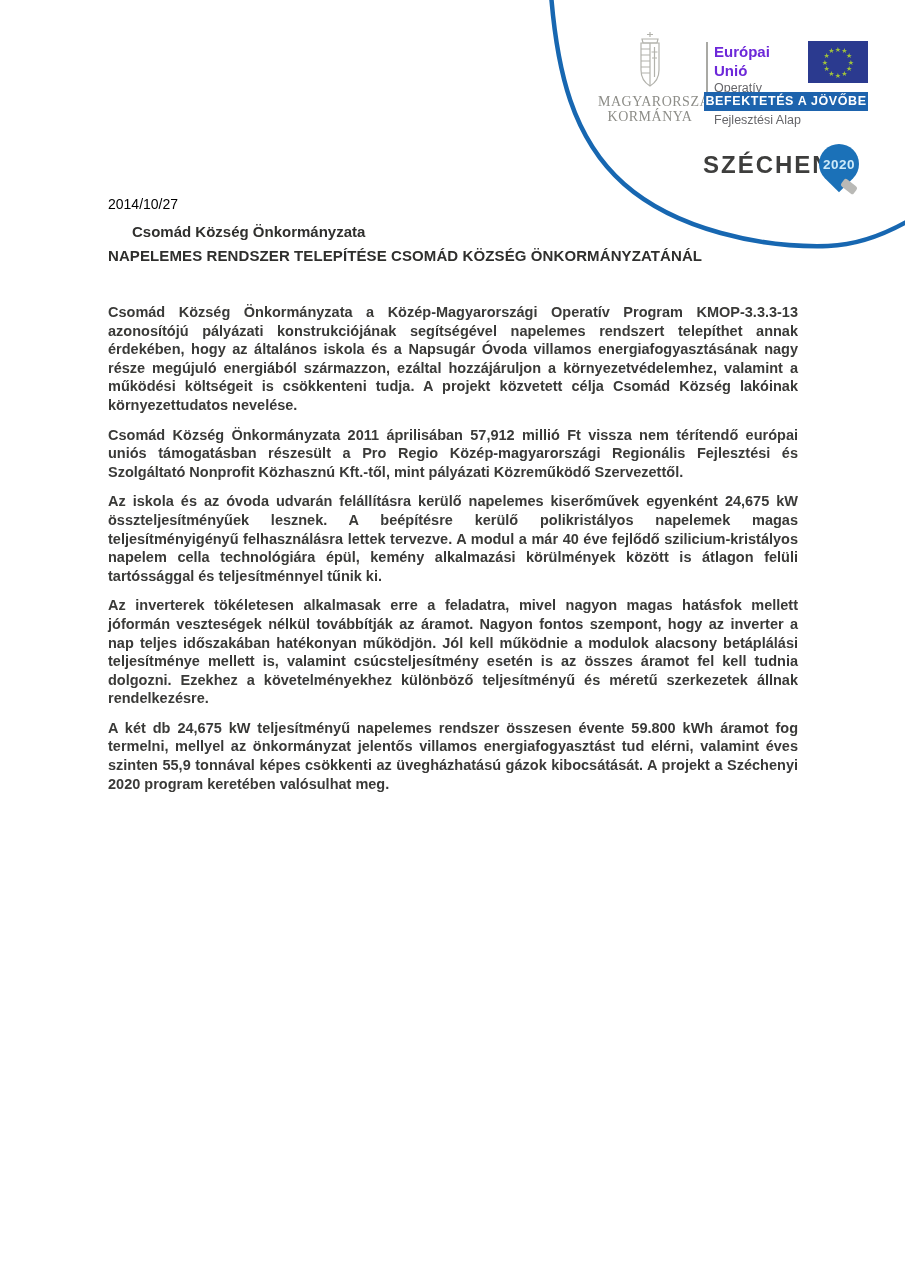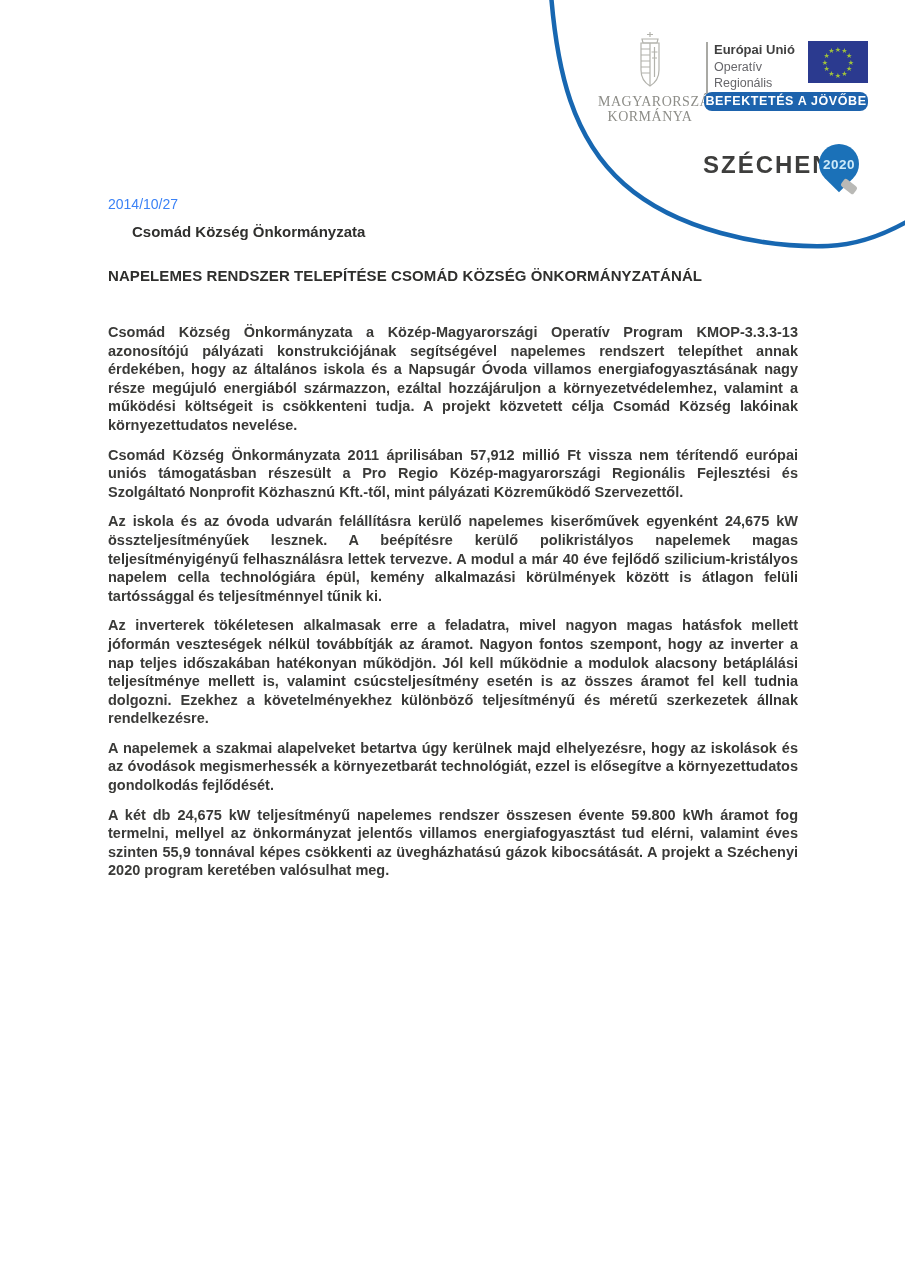--- a/index.html
+++ b/index.html
@@ -16,46 +16,46 @@
   .curve-wrap { position:absolute; top:0; left:0; width:905px; height:280px; pointer-events:none; }
 
   
   .gov-block { position:absolute; left:598px; top:30px; width:104px; text-align:center; }
   .gov-names { margin-top:2px; font-family:"Liberation Serif", serif; font-variant:small-caps;
                color:#8d8d88; font-size:14px; line-height:1.1; letter-spacing:0.5px; }
 
   .eu-divider { position:absolute; left:706px; top:42px; width:2px; height:52px; background:#a9a9a4; }
 
   .eu-text { position:absolute; left:714px; top:42px; width:92px; color:#66666a; font-size:12.5px; line-height:1.28; }
-  .eu-text .b { font-weight:bold; color:#404040; font-size:13px; }
+  .eu-text .b { font-weight:bold; color:#6d28d9; font-size:15px; }
 
   .eu-flag { position:absolute; left:808px; top:41px; width:60px; height:42px; background:#2b3a8f; }
   .eu-flag .star { position:absolute; color:#a1c33b; font-size:7px; line-height:7px; width:7px; height:7px; text-align:center; }
 
   .banner { position:absolute; left:704px; top:92px; width:164px; height:19px;
             background:#1d63ad; color:#ffffff; font-weight:bold; font-size:12.5px;
-            letter-spacing:0.6px; text-align:center; line-height:19px;border-radius:8px; }
+            letter-spacing:0.6px; text-align:center; line-height:19px; }
 
   .szechenyi { position:absolute; left:703px; top:151px; color:#3e3e3d;
                font-weight:bold; font-size:24px; letter-spacing:2px; }
 
   .pin { position:absolute; left:819px; top:144px; width:40px; height:40px;
          background:#1b71b8; border-radius:50% 50% 50% 0;
          transform:rotate(-45deg); }
   .pin-label { position:absolute; inset:0; display:flex; align-items:center; justify-content:center;
                transform:rotate(45deg); color:#cdeaf9; font-weight:bold; font-size:13.5px; letter-spacing:0.5px; }
   .pin-shadow { position:absolute; left:841px; top:182px; width:16px; height:9px;
                 background:#b9b9b6; transform:rotate(38deg); border-radius:2px 3px 2px 3px; }
 
   
   .content { position:absolute; left:108px; top:0; width:690px; }
-  .date { margin-top:196px; font-size:14px; color:#3b82f6; }
+  .date { margin-top:196px; font-size:14px; color:#000000; }
   .org  { margin-top:11px; font-size:15px; font-weight:bold; color:#2f2f2d;margin-left:24px; }
   .title { margin-top:37px; font-size:30px; font-weight:bold; color:#2156a8; letter-spacing:0.5px; }
-  .subtitle { margin-top:27px; font-size:15px; font-weight:bold; color:#2f2f2d; letter-spacing:0.1px; }
+  .subtitle { margin-top:7px; font-size:15px; font-weight:bold; color:#2f2f2d; letter-spacing:0.1px; }
   .lead { margin-top:12px; font-size:15px; font-weight:bold; color:#2f2f2d;
           text-align:justify; line-height:1.33; }
   .body-text { margin-top:39px; }
   .body-text p { font-size:14.5px; line-height:18.6px; text-align:justify;
                  color:#3a3a38; margin-bottom:11px;font-weight:bold; }
 </style>
 </head>
 <body>
 
 <div class="curve-wrap">
@@ -112,16 +112,15 @@
 
 <div class="content">
   <div class="date">2014/10/27</div>
   <div class="org">Csomád Község Önkormányzata</div>
   <div class="subtitle">NAPELEMES RENDSZER TELEPÍTÉSE CSOMÁD KÖZSÉG ÖNKORMÁNYZATÁNÁL</div>
   <div class="body-text">
     <p>Csomád Község Önkormányzata a Közép-Magyarországi Operatív Program KMOP-3.3.3-13 azonosítójú pályázati konstrukciójának segítségével napelemes rendszert telepíthet annak érdekében, hogy az általános iskola és a Napsugár Óvoda villamos energiafogyasztásának nagy része megújuló energiából származzon, ezáltal hozzájáruljon a környezetvédelemhez, valamint a működési költségeit is csökkenteni tudja. A projekt közvetett célja Csomád Község lakóinak környezettudatos nevelése.</p>
     <p>Csomád Község Önkormányzata 2011 áprilisában 57,912 millió Ft vissza nem térítendő európai uniós támogatásban részesült a Pro Regio Közép-magyarországi Regionális Fejlesztési és Szolgáltató Nonprofit Közhasznú Kft.-től, mint pályázati Közreműködő Szervezettől.</p>
     <p>Az iskola és az óvoda udvarán felállításra kerülő napelemes kiserőművek egyenként 24,675 kW összteljesítményűek lesznek. A beépítésre kerülő polikristályos napelemek magas teljesítményigényű felhasználásra lettek tervezve. A modul a már 40 éve fejlődő szilicium-kristályos napelem cella technológiára épül, kemény alkalmazási körülmények között is átlagon felüli tartóssággal és teljesítménnyel tűnik ki.</p>
     <p>Az inverterek tökéletesen alkalmasak erre a feladatra, mivel nagyon magas hatásfok mellett jóformán veszteségek nélkül továbbítják az áramot. Nagyon fontos szempont, hogy az inverter a nap teljes időszakában hatékonyan működjön. Jól kell működnie a modulok alacsony betáplálási teljesítménye mellett is, valamint csúcsteljesítmény esetén is az összes áramot fel kell tudnia dolgozni. Ezekhez a követelményekhez különböző teljesítményű és méretű szerkezetek állnak rendelkezésre.</p>
-    <p>A napelemek a szakmai alapelveket betartva úgy kerülnek majd elhelyezésre, hogy az iskolások és az óvodások megismerhessék a környezetbarát technológiát, ezzel is elősegítve a környezettudatos gondolkodás fejlődését.</p>
     <p>A két db 24,675 kW teljesítményű napelemes rendszer összesen évente 59.800 kWh áramot fog termelni, mellyel az önkormányzat jelentős villamos energiafogyasztást tud elérni, valamint éves szinten 55,9 tonnával képes csökkenti az üvegházhatású gázok kibocsátását. A projekt a Széchenyi 2020 program keretében valósulhat meg.</p>
   </div>
 </div>
 
 </body></html>

